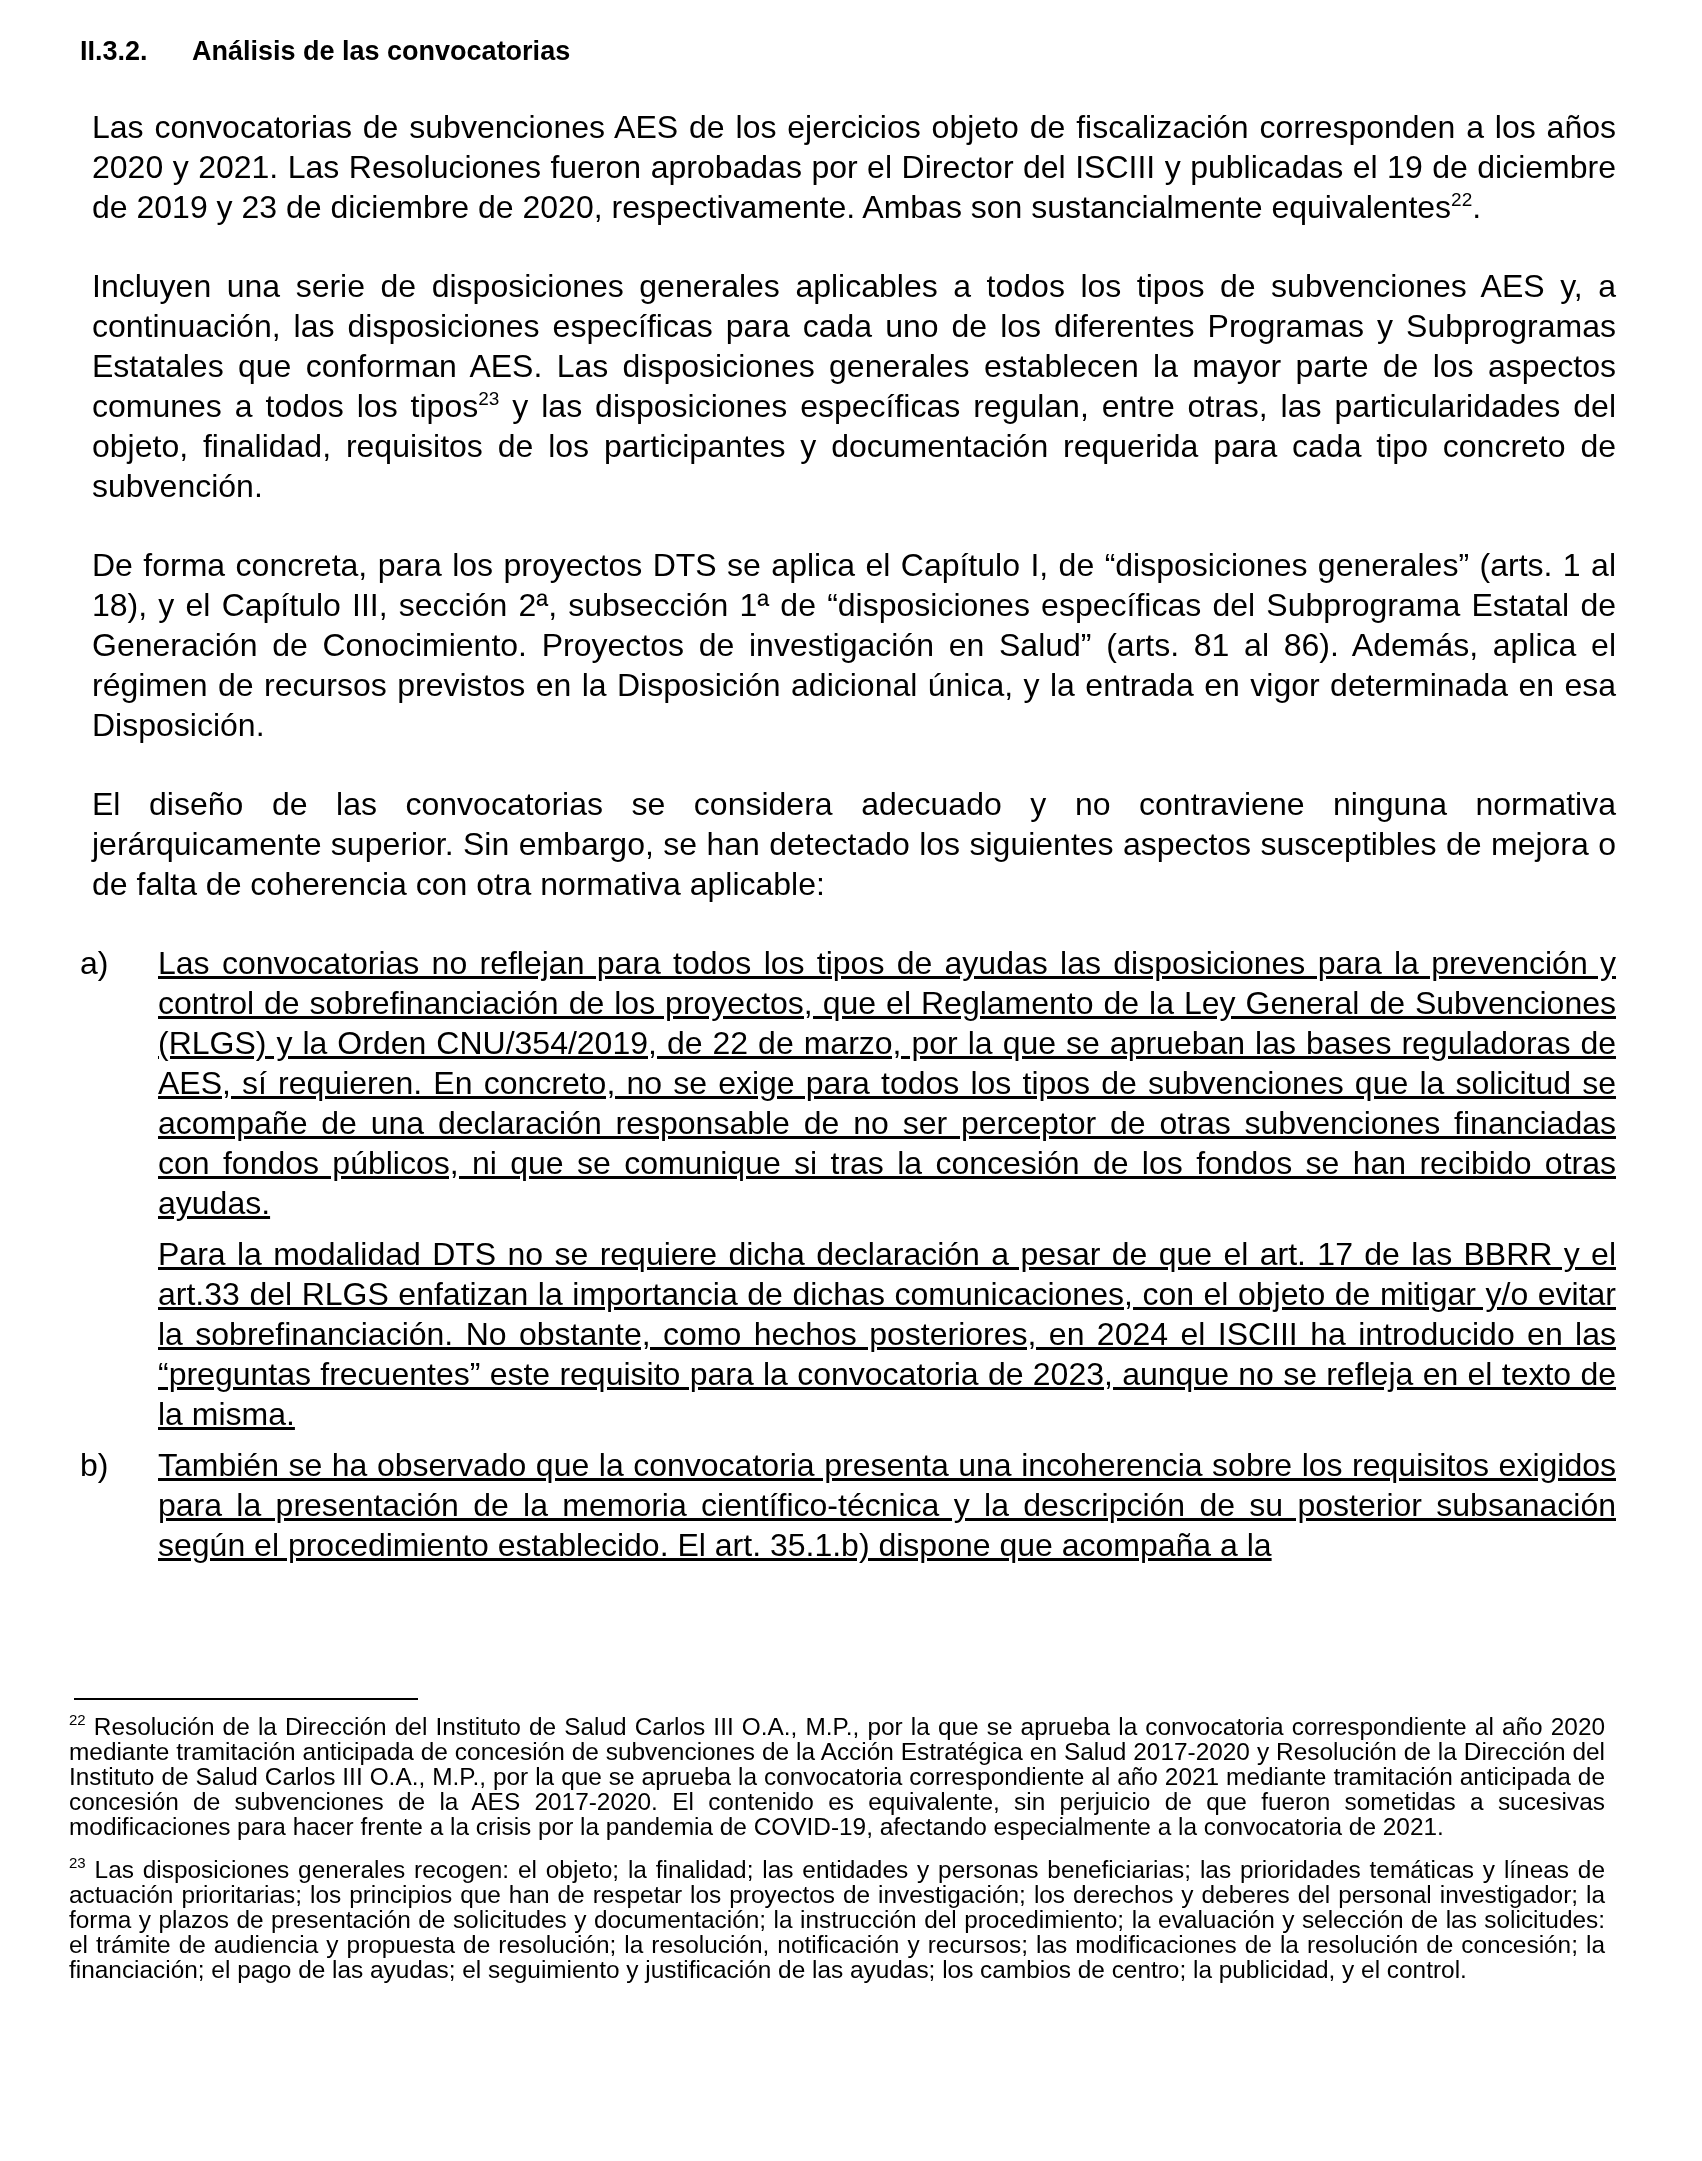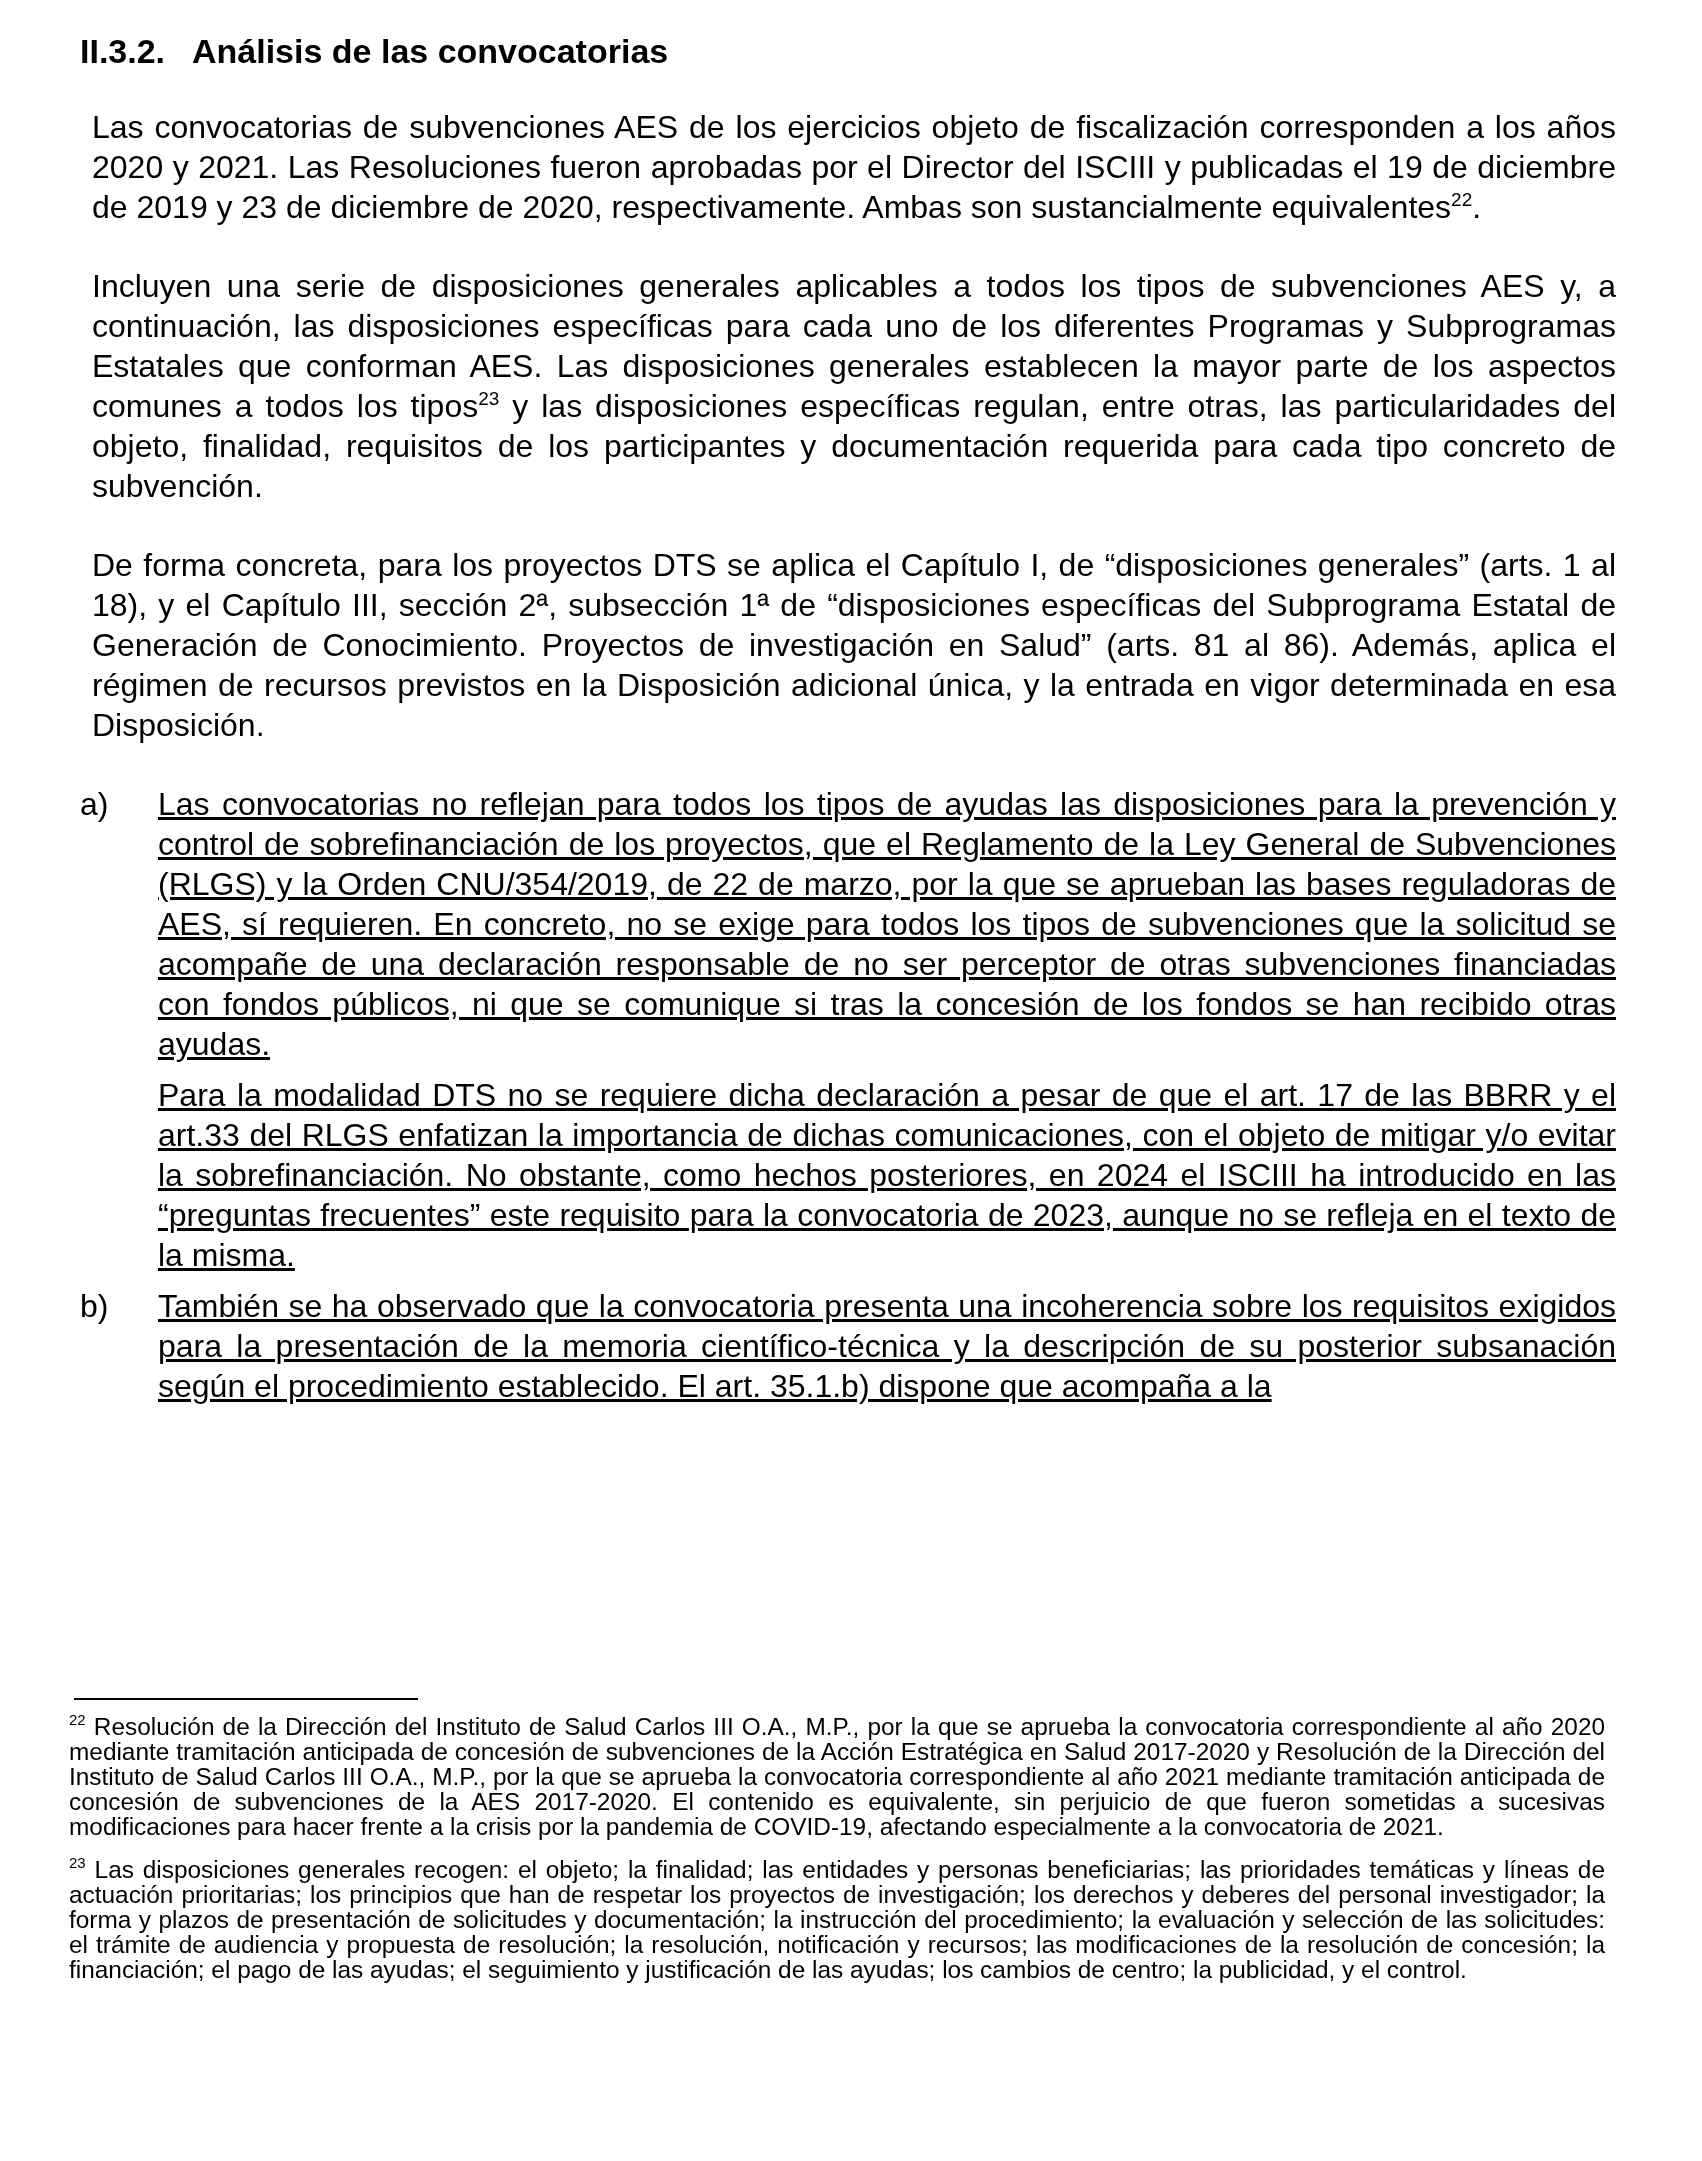--- a/index.html
+++ b/index.html
@@ -16,21 +16,21 @@
       font-family: "Liberation Sans", "DejaVu Sans", sans-serif;
     }
     .page {
       position: absolute;
       left: 80px;
       top: 30px;
       width: 1536px;
     }
     .heading {
       font-weight: bold;
-      font-size: 34px;
+      font-size: 27px;
       line-height: 42px;
       margin: 0 0 35px 0;
       white-space: nowrap;
     }
     .heading .num {
       display: inline-block;
       width: 112px;
     }
     .para {
       font-size: 32px;
@@ -92,20 +92,21 @@
 
 <div class="page">
   <h2 class="heading"><span class="num">II.3.2.</span><span>Análisis de las convocatorias</span></h2>
 
   <p class="para"><span>Las convocatorias de subvenciones AES de los ejercicios objeto de fiscalización corresponden a los años 2020 y 2021. Las Resoluciones fueron aprobadas por el Director del ISCIII y publicadas el 19 de diciembre de 2019 y 23 de diciembre de 2020, respectivamente. Ambas son sustancialmente equivalentes</span><sup>22</sup><span>.</span></p>
 
   <p class="para"><span>Incluyen una serie de disposiciones generales aplicables a todos los tipos de subvenciones AES y, a continuación, las disposiciones específicas para cada uno de los diferentes Programas y Subprogramas Estatales que conforman AES. Las disposiciones generales establecen la mayor parte de los aspectos comunes a todos los tipos</span><sup>23</sup><span> y las disposiciones específicas regulan, entre otras, las particularidades del objeto, finalidad, requisitos de los participantes y documentación requerida para cada tipo concreto de subvención.</span></p>
 
   <p class="para">De forma concreta, para los proyectos DTS se aplica el Capítulo I, de “disposiciones generales” (arts. 1 al 18), y el Capítulo III, sección 2ª, subsección 1ª de “disposiciones específicas del Subprograma Estatal de Generación de Conocimiento. Proyectos de investigación en Salud” (arts. 81 al 86). Además, aplica el régimen de recursos previstos en la Disposición adicional única, y la entrada en vigor determinada en esa Disposición.</p>
 
+  <p class="para">El diseño de las convocatorias se considera adecuado y no contraviene ninguna normativa jerárquicamente superior. Sin embargo, se han detectado los siguientes aspectos susceptibles de mejora o de falta de coherencia con otra normativa aplicable:</p>
 
   <div class="list-item">
     <span class="marker">a)</span>
     <p class="para">Las convocatorias no reflejan para todos los tipos de ayudas las disposiciones para la prevención y control de sobrefinanciación de los proyectos, que el Reglamento de la Ley General de Subvenciones (RLGS) y la Orden CNU/354/2019, de 22 de marzo, por la que se aprueban las bases reguladoras de AES, sí requieren. En concreto, no se exige para todos los tipos de subvenciones que la solicitud se acompañe de una declaración responsable de no ser perceptor de otras subvenciones financiadas con fondos públicos, ni que se comunique si tras la concesión de los fondos se han recibido otras ayudas.</p>
     <p class="para">Para la modalidad DTS no se requiere dicha declaración a pesar de que el art. 17 de las BBRR y el art.33 del RLGS enfatizan la importancia de dichas comunicaciones, con el objeto de mitigar y/o evitar la sobrefinanciación. No obstante, como hechos posteriores, en 2024 el ISCIII ha introducido en las “preguntas frecuentes” este requisito para la convocatoria de 2023, aunque no se refleja en el texto de la misma.</p>
   </div>
 
   <div class="list-item last">
     <span class="marker">b)</span>
     <p class="para last">También se ha observado que la convocatoria presenta una incoherencia sobre los requisitos exigidos para la presentación de la memoria científico-técnica y la descripción de su posterior subsanación según el procedimiento establecido. El art. 35.1.b) dispone que acompaña a la</p>

